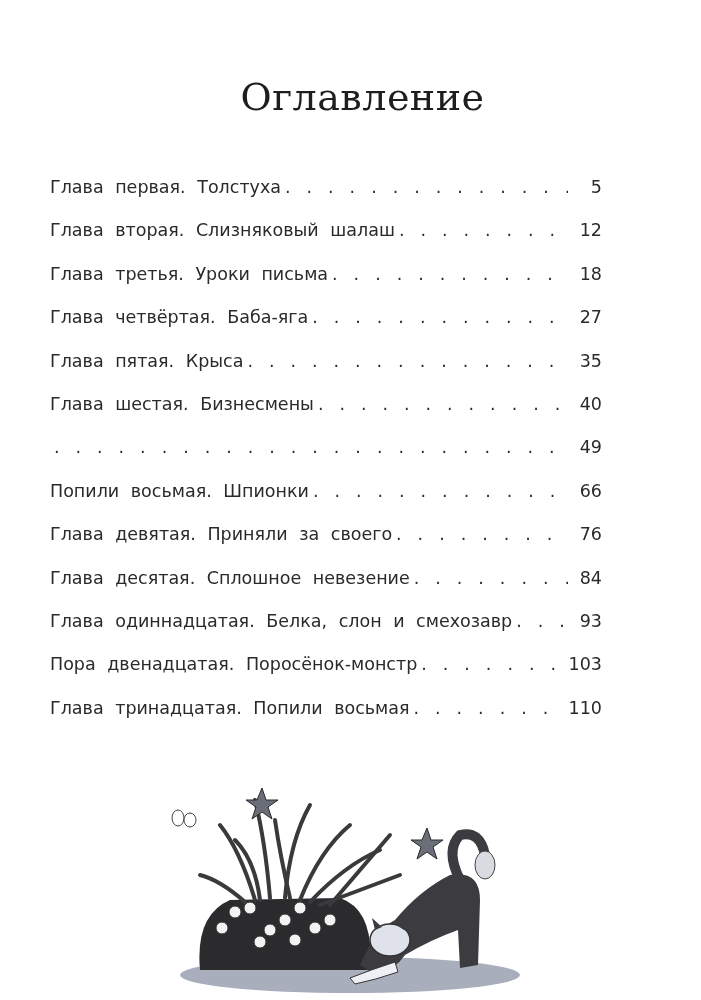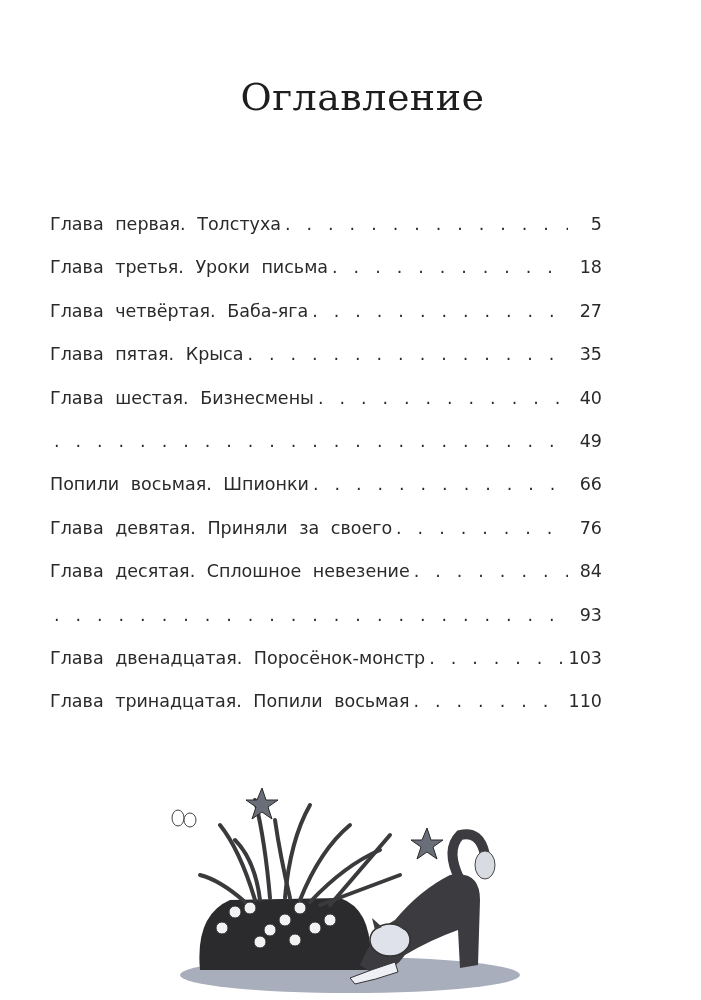--- a/index.html
+++ b/index.html
@@ -5,21 +5,21 @@
   html, body { margin: 0; padding: 0; }
   body {
     width: 701px; height: 1000px; background: #ffffff; position: relative; overflow: hidden;
     font-family: "DejaVu Sans", "Liberation Sans", sans-serif; color: #2a2a2a;
   }
   .title {
     position: absolute; top: 50px; left: 0; width: 701px; text-align: center;
     font-family: "DejaVu Serif", "Liberation Serif", serif; font-size: 38px; font-weight: normal;
     color: #1e1e1e; letter-spacing: 0.5px; margin-left: 12px;
   }
-  .toc { position: absolute; top: 172px; left: 50px; width: 552px; margin-top: 37px; }
+  .toc { position: absolute; top: 172px; left: 50px; width: 552px; }
   .row {
     display: flex; align-items: baseline; height: 43.4px; font-size: 17.5px; line-height: 30px;
     word-spacing: 6px;
   }
   .row .label { white-space: nowrap; }
   .row .dots {
     flex: 1; overflow: hidden; white-space: nowrap; margin: 0 4px; letter-spacing: 6.3px; color: #2a2a2a;
   }
   .row .dots::before { content: ". . . . . . . . . . . . . . . . . . . . . . . . . . . . . . . . . . . . . . . . . . . . . . . . . . . . . . . . . . . . . . . . . . . . . . . . ."; letter-spacing: 2.2px; }
   .row .page { min-width: 30px; text-align: right; }
@@ -28,20 +28,25 @@
 </head>
 <body>
 
 <h1 class="title">Оглавление</h1>
 
 <div class="toc">
   <div class="row">
       <span class="label">Глава первая. Толстуха</span>
       <span class="dots"></span>
       <span class="page">5</span>
+    </div>
+  <div class="row">
+      <span class="label">Глава вторая. Слизняковый шалаш</span>
+      <span class="dots"></span>
+      <span class="page">12</span>
     </div>
   <div class="row">
       <span class="label">Глава третья. Уроки письма</span>
       <span class="dots"></span>
       <span class="page">18</span>
     </div>
   <div class="row">
       <span class="label">Глава четвёртая. Баба-яга</span>
       <span class="dots"></span>
       <span class="page">27</span>
@@ -69,25 +74,26 @@
       <span class="label">Глава девятая. Приняли за своего</span>
       <span class="dots"></span>
       <span class="page">76</span>
     </div>
   <div class="row">
       <span class="label">Глава десятая. Сплошное невезение</span>
       <span class="dots"></span>
       <span class="page">84</span>
     </div>
   <div class="row">
+      <span class="label">Глава одиннадцатая. Белка, слон и смехозавр</span>
       <span class="dots"></span>
       <span class="page">93</span>
     </div>
   <div class="row">
-      <span class="label">Глава двенадцатая. Поросёнок-монстр</span>
+      <span class="label">Пора двенадцатая. Поросёнок-монстр</span>
       <span class="dots"></span>
       <span class="page">103</span>
     </div>
   <div class="row">
       <span class="label">Глава тринадцатая. Попили восьмая</span>
       <span class="dots"></span>
       <span class="page">110</span>
     </div>
 </div>
 

